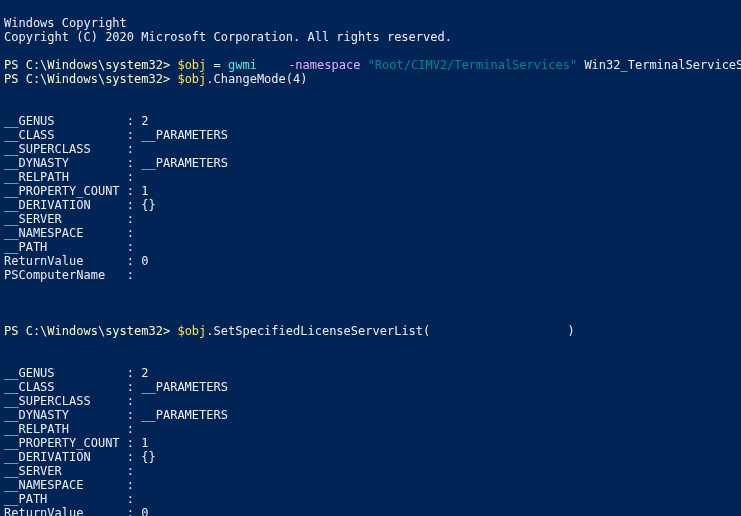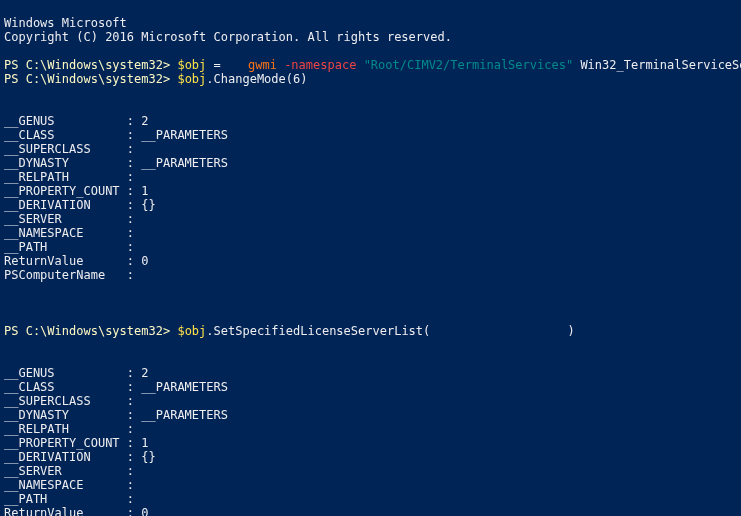--- a/index.html
+++ b/index.html
@@ -13,34 +13,34 @@
     line-height: 14px;
     color: #eeedf0;
     overflow: hidden;
   }
   .terminal {
     padding: 2px 4px;
     white-space: pre;
   }
   .prompt { color: #fef9c3; }
   .var    { color: #fde047; }      
-  .cmd    { color: #f97316; margin-left: 20px; }      
-  .dash   { color: #ef4444; }      
+  .cmd    { color: #5eead4; }      
+  .dash   { color: #f0abfc; margin-left: 24px; }      
   .str    { color: #008b8b; }      
   .plain  { color: #eeedf0; }
 </style>
 </head>
 <body>
 
 <div class="terminal">
-<span>Windows Microsoft</span>
-<span>Copyright (C) 2016 Microsoft Corporation. All rights reserved.</span>
+<span>Windows Copyright</span>
+<span>Copyright (C) 2020 Microsoft Corporation. All rights reserved.</span>
 
 <span><span class="prompt">PS C:\Windows\system32&gt;</span> <span class="var">$obj</span><span class="plain"> = </span><span class="cmd">gwmi</span><span> </span><span class="dash">-namespace</span><span> </span><span class="str">"Root/CIMV2/TerminalServices"</span><span> </span><span class="plain">Win32_TerminalServiceSetting</span></span>
-<span><span class="prompt">PS C:\Windows\system32&gt;</span> <span class="var">$obj</span><span class="plain">.ChangeMode(6)</span></span>
+<span><span class="prompt">PS C:\Windows\system32&gt;</span> <span class="var">$obj</span><span class="plain">.ChangeMode(4)</span></span>
 
 
 <span>__GENUS          : 2</span>
 <span>__CLASS          : __PARAMETERS</span>
 <span>__SUPERCLASS     :</span>
 <span>__DYNASTY        : __PARAMETERS</span>
 <span>__RELPATH        :</span>
 <span>__PROPERTY_COUNT : 1</span>
 <span>__DERIVATION     : {}</span>
 <span>__SERVER         :</span>

